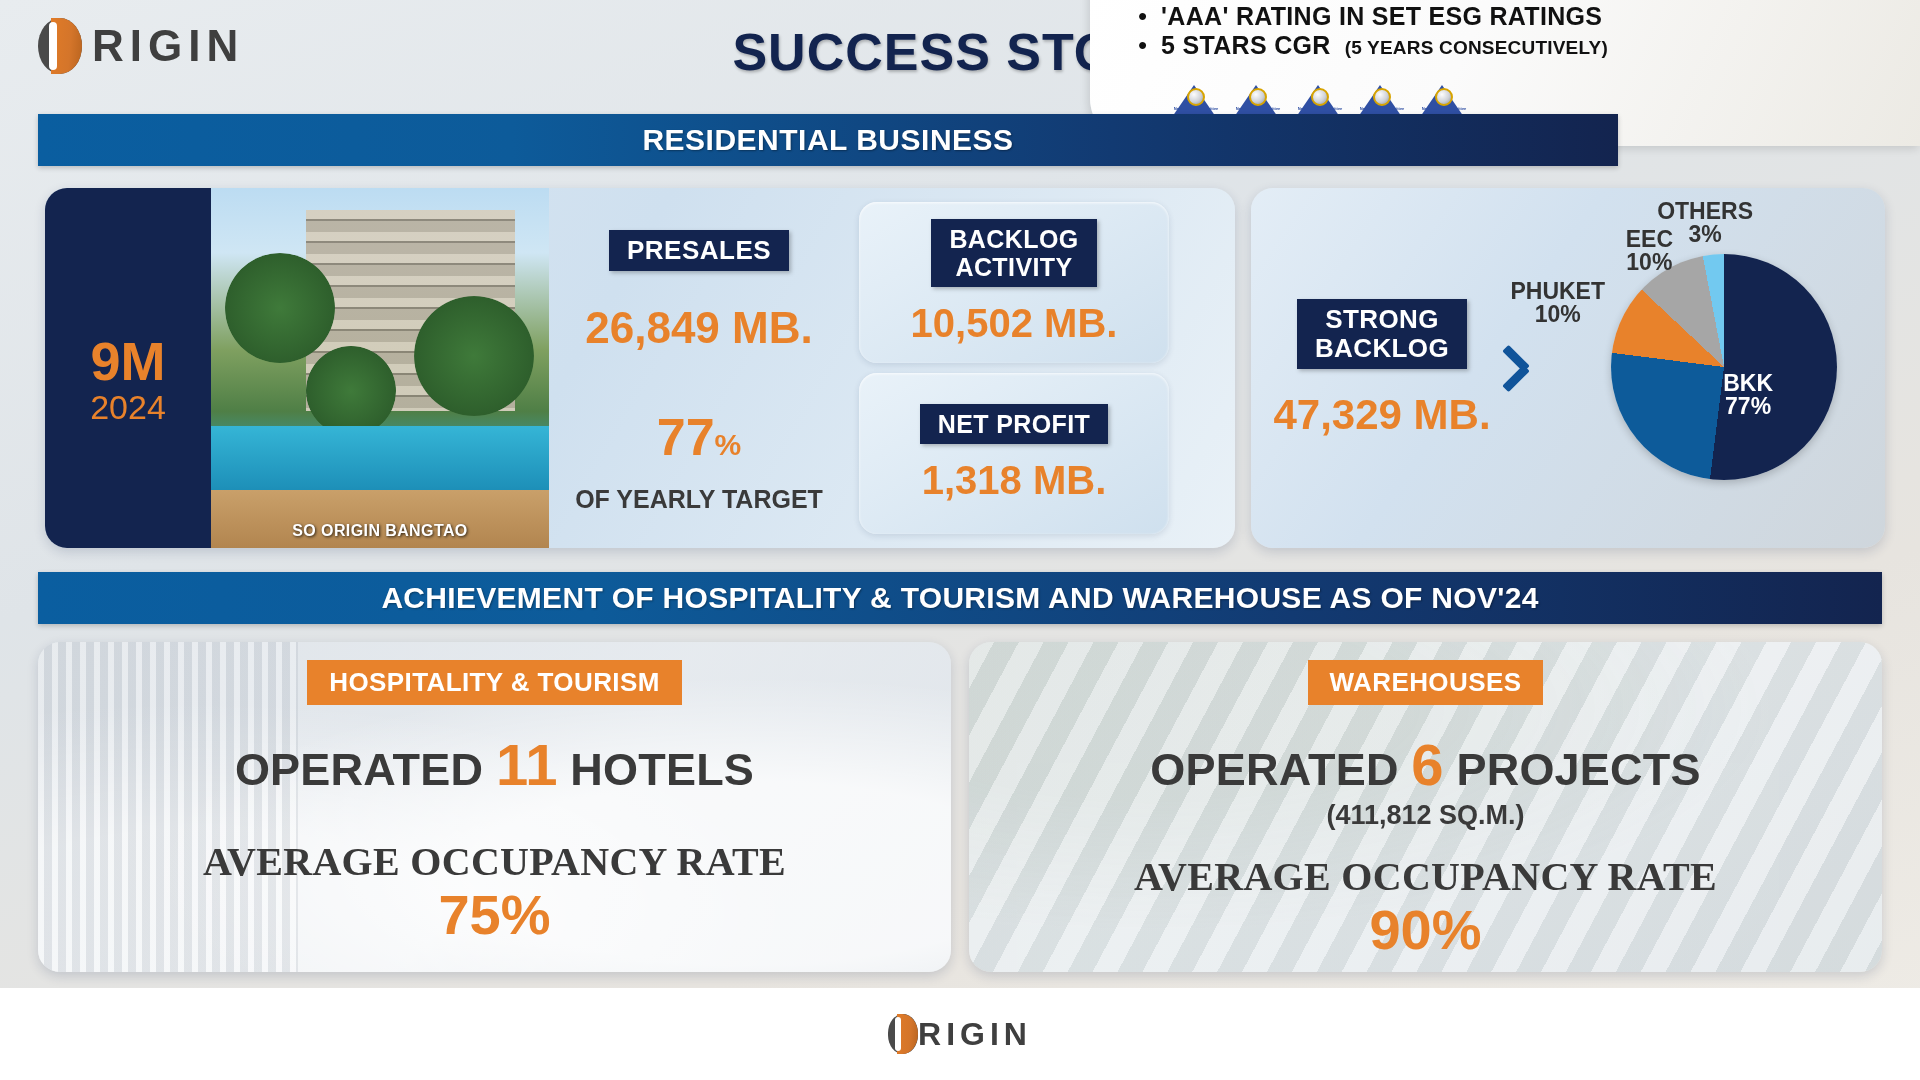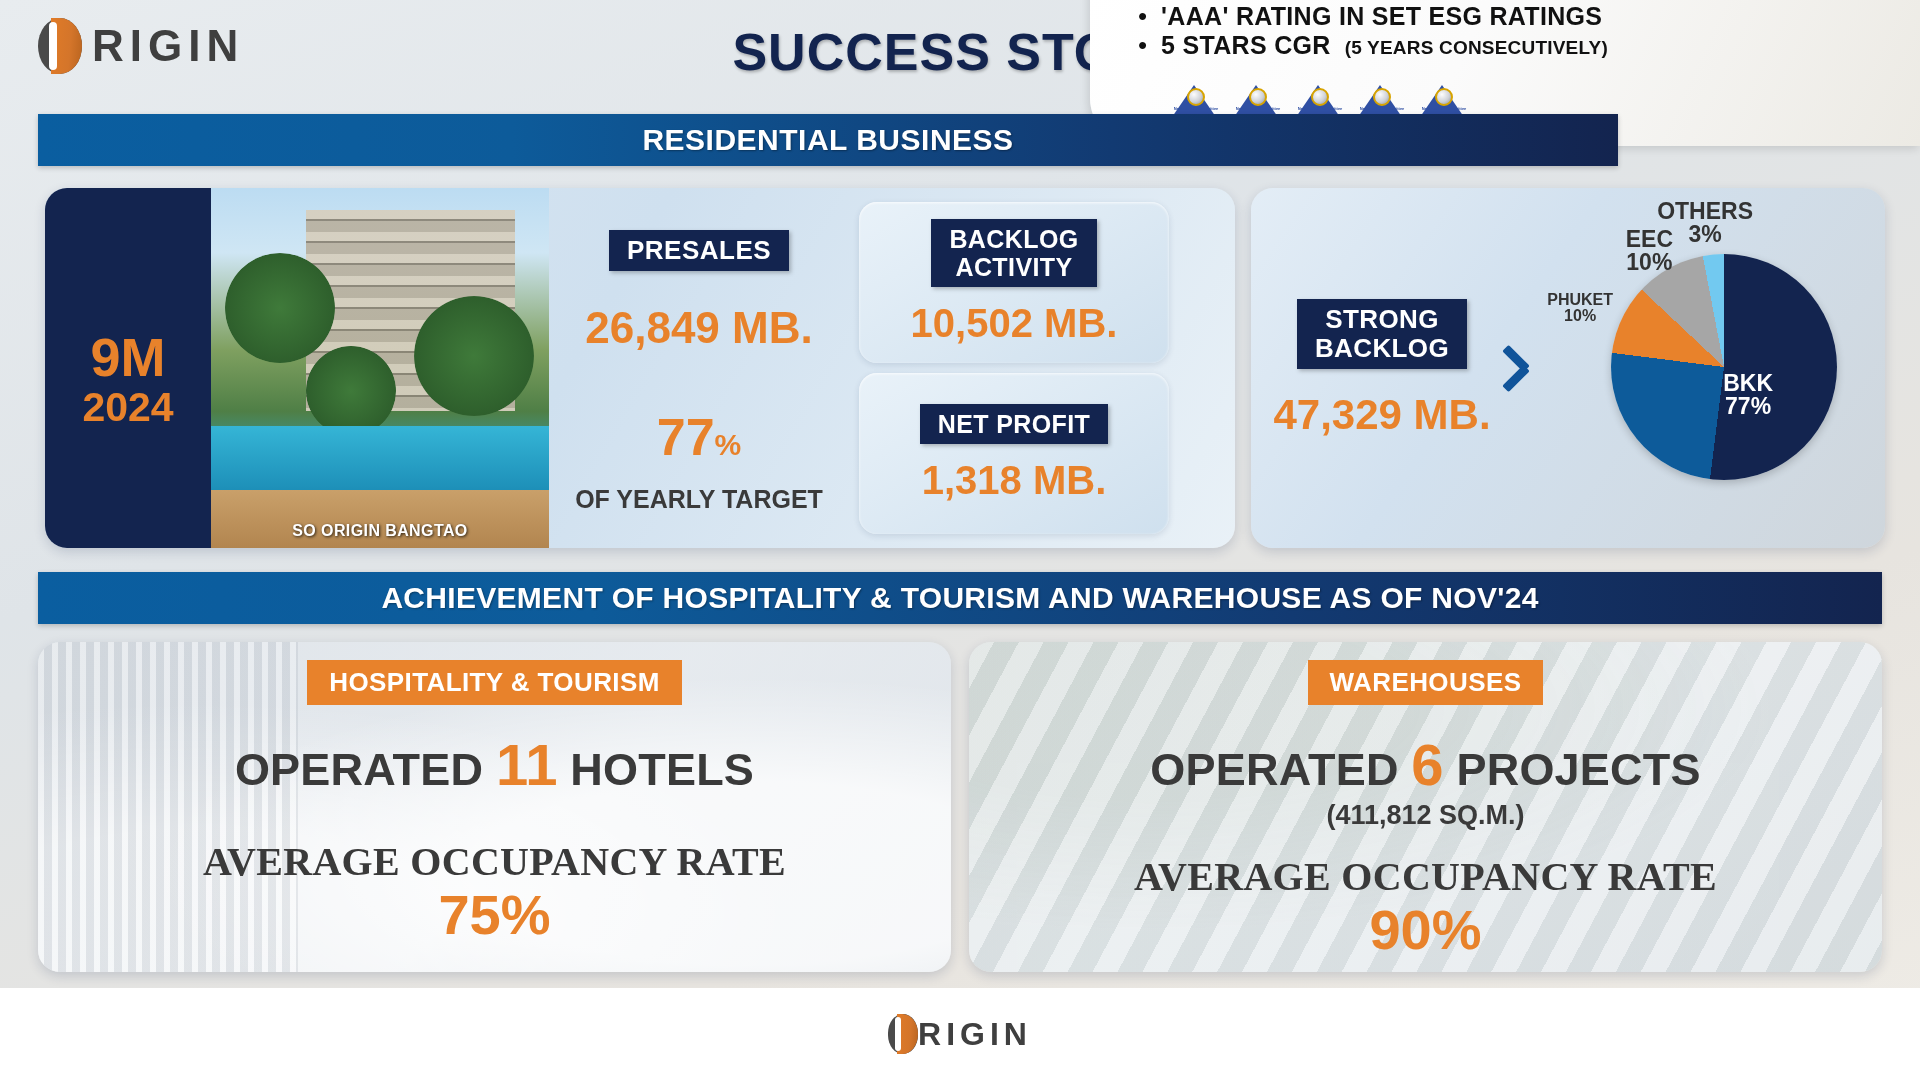--- a/index.html
+++ b/index.html
@@ -87,21 +87,21 @@
   .left-card {
     width:1190px; position:relative; overflow:hidden;
     background:linear-gradient(120deg,#dbe7f2 0%,#cfe0ef 45%,#e9f1f7 100%);
     display:flex;
   }
   .nine-m {
     width:166px; background:#13244f; display:flex; flex-direction:column;
     align-items:center; justify-content:center; color:#e8822b;
   }
   .nine-m .big { font-size:54px; font-weight:700; line-height:1;margin-top:24px; }
-  .nine-m .yr  { font-size:41px; font-weight:700; }
+  .nine-m .yr  { font-size:34px; font-weight:400; }
 
   .photo {
     width:338px; position:relative; overflow:hidden;
     background:linear-gradient(#bcdcf2 0%,#cfe6f4 18%,#7fa060 45%,#4f7f46 62%,#2fa5c4 80%,#c9a978 100%);
   }
   .photo .bldg {
     position:absolute; left:28%; top:6%; width:62%; height:56%;
     background:repeating-linear-gradient(#d6cfbf 0 9px,#8b8577 9px 11px,#b9b2a2 11px 22px);
     opacity:.95;
   }
@@ -177,21 +177,21 @@
   .pie-wrap { position:relative; flex:1; height:100%; }
   .pie {
     position:absolute; right:48px; top:66px; width:226px; height:226px;
     border-radius:50%;
     box-shadow:0 3px 9px rgba(0,0,0,.2);
   }
   .pie-lbl { position:absolute; font-weight:700; color:#333; text-align:center; line-height:1.02; }
   .pie-lbl .n { display:block; }
   #pie-label-others { right:132px; top:12px; font-size:23px; }
   #pie-label-eec    { right:212px; top:40px; font-size:23px; }
-  #pie-label-phuket { right:272px; top:92px; font-size:16px;margin-top:12px; }
+  #pie-label-phuket { right:280px; top:92px; font-size:23px; }
   #pie-label-bkk {
     right:112px; top:184px; font-size:23px; color:#fff; text-align:center;
   }
 
   
   .bottom-row { position:absolute; left:38px; top:642px; width:1844px; height:330px; display:flex; gap:18px; }
   .biz-card {
     flex:1; position:relative; overflow:hidden; border-radius:22px;
     display:flex; flex-direction:column; align-items:center; padding-top:18px;
     box-shadow:0 4px 12px rgba(20,40,80,.16);

